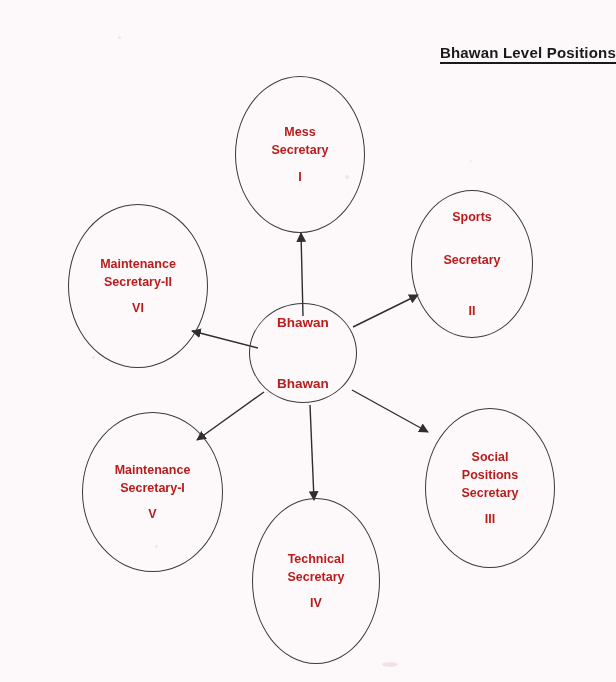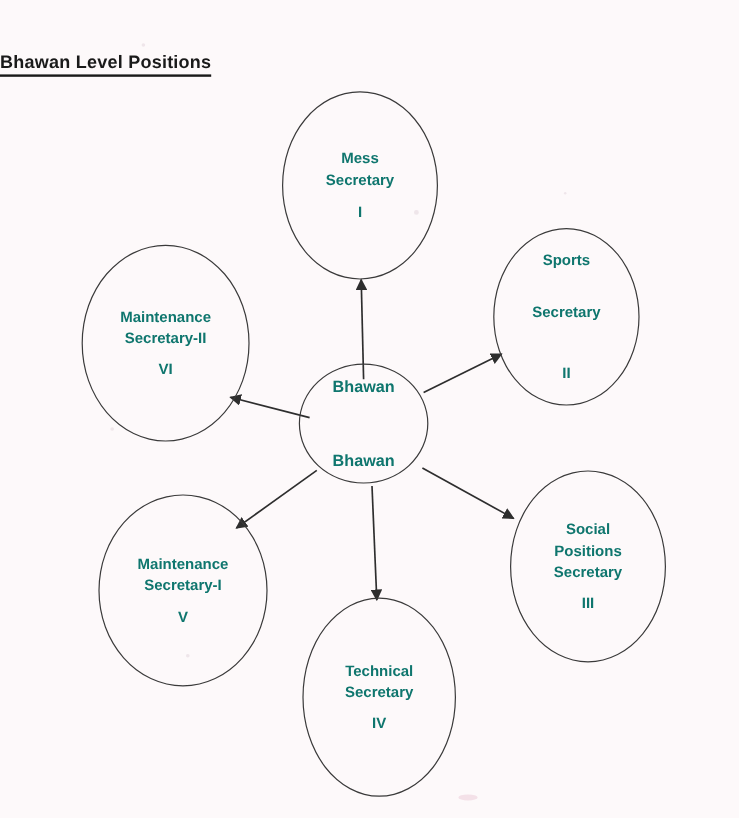--- a/index.html
+++ b/index.html
@@ -20,21 +20,21 @@
     top: 0;
     width: 616px;
     height: 682px;
     background: #fdf9fa;
   }
   .title {
     position: absolute;
     left: 0;
     top: 44px;
     width: 616px;
-    text-align: left;
+    text-align: right;
     font-size: 15px;
     font-weight: bold;
     color: #1a1a1a;
     letter-spacing: 0.2px;
   }
   .title span {
     border-bottom: 2px solid #1a1a1a;
     padding-bottom: 1px;
   }
   svg.edges {
@@ -50,21 +50,21 @@
     display: flex;
     flex-direction: column;
     align-items: center;
     justify-content: center;
     text-align: center;
     border: 1.4px solid #3a3a3a;
     border-radius: 50%;
     background: transparent;
     font-size: 12.5px;
     font-weight: bold;
-    color: #0f766e;
+    color: #b91c1c;
     line-height: 1.45;
     box-sizing: border-box;
   }
   .node .ln {
     display: block;
     white-space: nowrap;
   }
   .node .num {
     margin-top: 8px;
   }
@@ -126,21 +126,21 @@
     <span class="ln">Secretary</span>
     <span class="ln num">I</span>
   </div>
 
   <div class="node" style="left:411px; top:190px; width:122px; height:148px;gap:25px;">
     <span class="ln">Sports</span>
     <span class="ln">Secretary</span>
     <span class="ln num">II</span>
   </div>
 
-  <div class="node" style="left:425px; top:392px; width:130px; height:160px;">
+  <div class="node" style="left:425px; top:408px; width:130px; height:160px;">
     <span class="ln">Social</span>
     <span class="ln">Positions</span>
     <span class="ln">Secretary</span>
     <span class="ln num">III</span>
   </div>
 
   <div class="node" style="left:252px; top:498px; width:128px; height:166px;">
     <span class="ln">Technical</span>
     <span class="ln">Secretary</span>
     <span class="ln num">IV</span>

